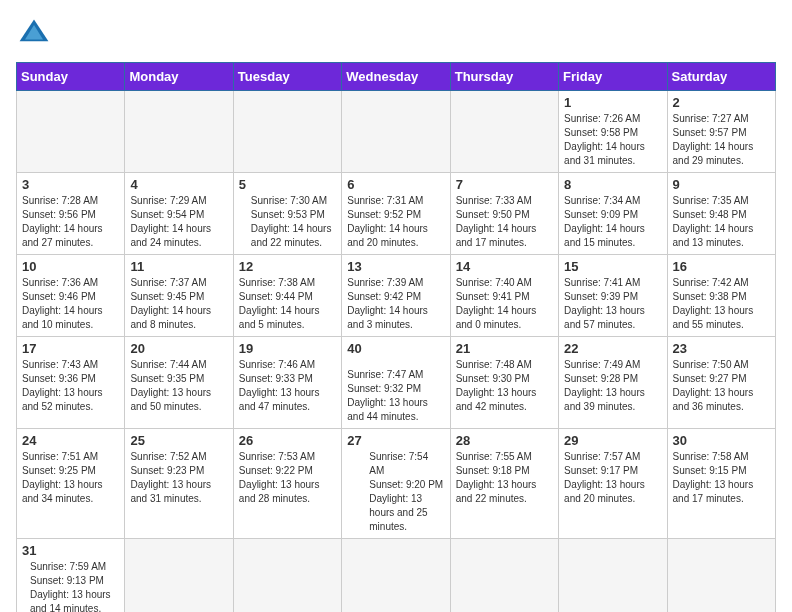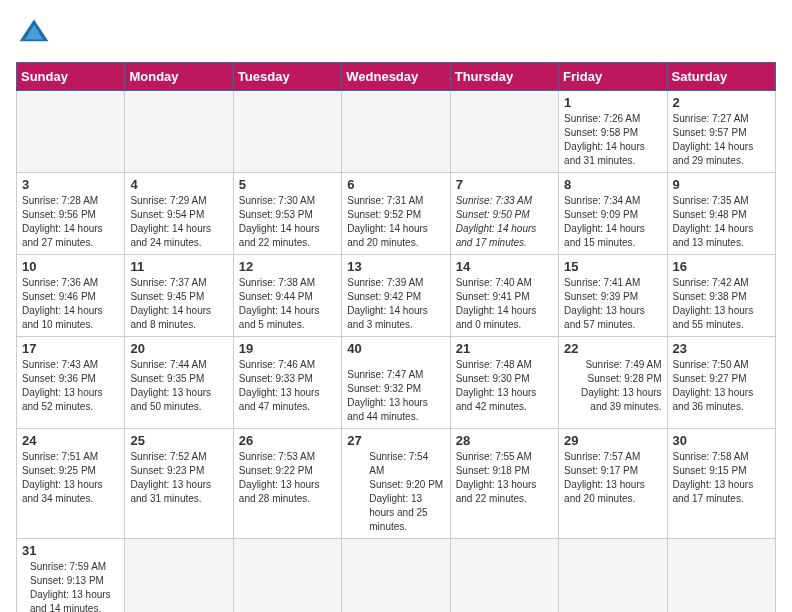--- a/index.html
+++ b/index.html
@@ -30,21 +30,21 @@
     .logo-icon {
       width: 36px;
       height: 36px;
     }
     .title-block { text-align: right; }
     .title-block h1 { font-size: 32px; color: #333; font-weight: normal; }
     .title-block h2 { font-size: 16px; color: #555; font-weight: normal; }
 
     .calendar { width: 100%; border-collapse: collapse; }
     .calendar th {
-      background: #be185d;
+      background: #6d28d9;
       color: #fff;
       padding: 6px 4px;
       font-size: 13px;
       font-weight: bold;
       text-align: left;
       border: 1px solid #2e6da4;
     }
     .calendar td {
       border: 1px solid #ccc;
       vertical-align: top;
@@ -124,33 +124,33 @@
 Daylight: 14 hours and 27 minutes.</div>
         </td>
         <td>
           <span class="day-num">4</span>
           <div class="day-info" style="white-space: pre-line;">Sunrise: 7:29 AM
 Sunset: 9:54 PM
 Daylight: 14 hours and 24 minutes.</div>
         </td>
         <td>
           <span class="day-num">5</span>
-          <div class="day-info" style="white-space: pre-line;">Sunrise: 7:30 AM
+          <div class="day-info" style="white-space: pre-line; margin-left: 12px;">Sunrise: 7:30 AM
 Sunset: 9:53 PM
 Daylight: 14 hours and 22 minutes.</div>
         </td>
         <td>
           <span class="day-num">6</span>
           <div class="day-info" style="white-space: pre-line;">Sunrise: 7:31 AM
 Sunset: 9:52 PM
 Daylight: 14 hours and 20 minutes.</div>
         </td>
         <td>
           <span class="day-num">7</span>
-          <div class="day-info" style="white-space: pre-line; font-style: italic;">Sunrise: 7:33 AM
+          <div class="day-info" style="white-space: pre-line;">Sunrise: 7:33 AM
 Sunset: 9:50 PM
 Daylight: 14 hours and 17 minutes.</div>
         </td>
         <td>
           <span class="day-num">8</span>
           <div class="day-info" style="white-space: pre-line;">Sunrise: 7:34 AM
 Sunset: 9:09 PM
 Daylight: 14 hours and 15 minutes.</div>
         </td>
         <td>
@@ -230,21 +230,21 @@
 Daylight: 13 hours and 44 minutes.</div>
         </td>
         <td>
           <span class="day-num">21</span>
           <div class="day-info" style="white-space: pre-line;">Sunrise: 7:48 AM
 Sunset: 9:30 PM
 Daylight: 13 hours and 42 minutes.</div>
         </td>
         <td>
           <span class="day-num">22</span>
-          <div class="day-info" style="white-space: pre-line; text-align: right;">Sunrise: 7:49 AM
+          <div class="day-info" style="white-space: pre-line;">Sunrise: 7:49 AM
 Sunset: 9:28 PM
 Daylight: 13 hours and 39 minutes.</div>
         </td>
         <td>
           <span class="day-num">23</span>
           <div class="day-info" style="white-space: pre-line;">Sunrise: 7:50 AM
 Sunset: 9:27 PM
 Daylight: 13 hours and 36 minutes.</div>
         </td>
       </tr>

